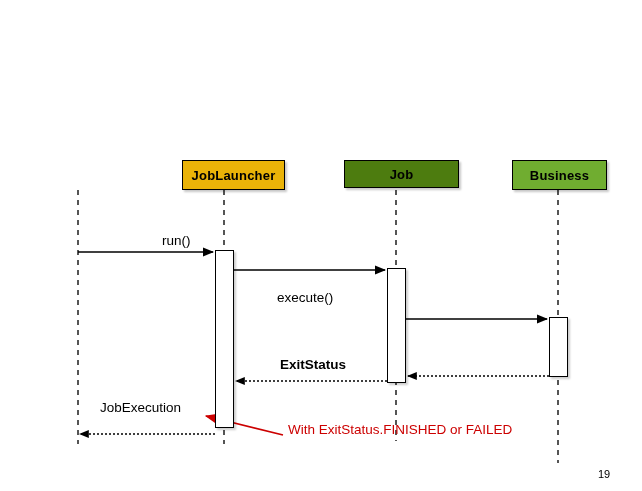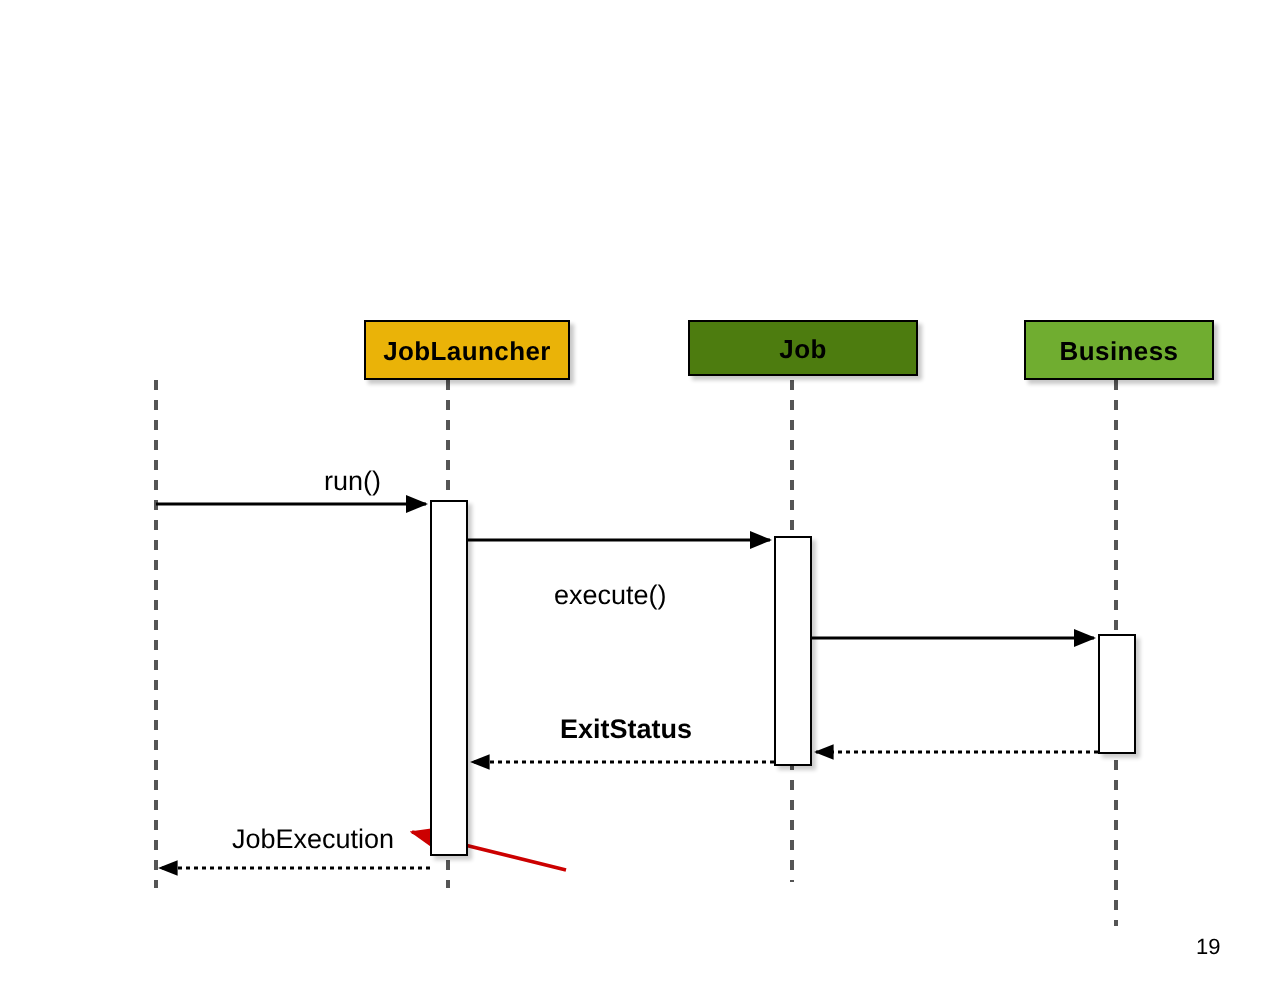--- a/index.html
+++ b/index.html
@@ -122,18 +122,19 @@
   <div class="actor-box" style="left:512px; top:160px; width:95px; height:30px; background:#70AD30;">
     <span>Business</span>
   </div>
 
   <div class="msg-label" style="left:118px; top:233px;margin-left:44px;">run()</div>
 
   <div class="msg-label" style="left:277px; top:250px;margin-top:40px;">execute()</div>
 
   <div class="msg-label" style="left:280px; top:357px;font-weight:bold;">ExitStatus</div>
 
-  <div class="msg-label" style="left:100px; top:412px;margin-left:16px;">JobExecution</div>
+  <div class="msg-label" style="left:100px; top:400px;">JobExecution</div>
 
+  <div class="annotation" style="left:288px; top:422px; color:#CC0000;">With ExitStatus.FINISHED or FAILED</div>
 
   <div class="page-number" style="left:598px; top:468px;">19</div>
 
 </div>
 
 </body></html>

